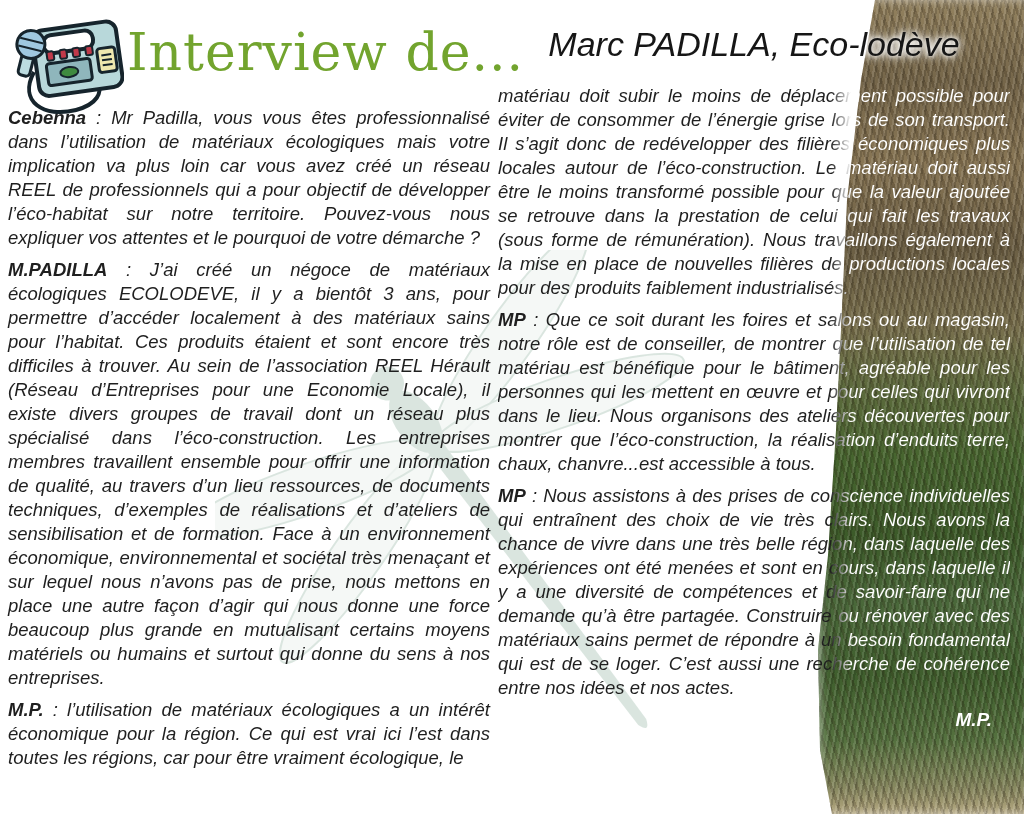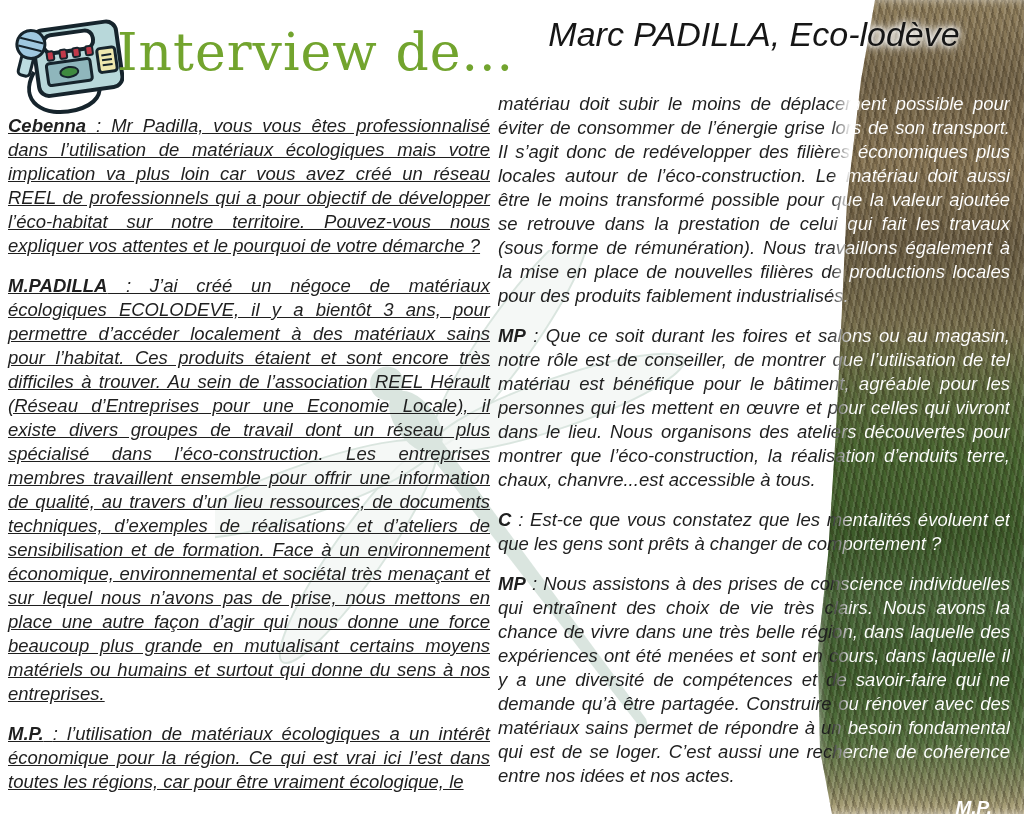--- a/index.html
+++ b/index.html
@@ -17,34 +17,34 @@
       linear-gradient(180deg,
         #93825f 0%, #75664a 10%, #887655 20%, #6b5e44 30%, #79704e 40%,
         #5c6a3c 48%, #47652f 56%, #3c5a29 66%, #4a683a 74%, #3f5e2d 83%,
         #55713f 91%, #8a8a62 97%, #b3a67e 100%);
     box-shadow:inset 6px 0 10px rgba(255,255,255,0.55);
   }
   
   #watermark{position:absolute;left:215px;top:250px;width:580px;height:580px;z-index:0;opacity:.5;}
   
   #title-script{
-    position:absolute;left:117px;top:22px;z-index:2;
+    position:absolute;left:127px;top:22px;z-index:2;
     font-family:"DejaVu Serif", serif;font-size:52px;line-height:60px;
     color:#72a42e;letter-spacing:1px;
   }
   #recorder{position:absolute;left:6px;top:10px;z-index:2;}
   #interviewee{
-    position:absolute;left:498px;top:12px;width:512px;z-index:2;text-align:center;
+    position:absolute;left:498px;top:22px;width:512px;z-index:2;text-align:center;
     font-style:italic;font-size:34px;line-height:44px;color:#161616;
     text-shadow:0 0 4px #fff,0 0 8px #fff,0 0 12px #fff;
     white-space:nowrap;
   }
   
   .col{position:absolute;z-index:1;text-align:justify;font-style:italic;color:#1f1f1f;hyphens:auto;}
-  .col p{margin:16px 0 8px 0;text-decoration:underline;}
+  .col p{margin:8px 0 8px 0;}
   #col-left{left:8px;top:98px;width:482px;font-size:18.5px;line-height:24px;}
   #col-right{left:498px;top:76px;width:512px;font-size:18.5px;line-height:24px;}
   .sp{font-weight:bold;}
   
   .dual{
     background:linear-gradient(90deg,#1f1f1f 0%,#1f1f1f 65%,#ffffff 69%,#ffffff 100%);
     -webkit-background-clip:text;background-clip:text;color:transparent;
   }
   #signature{
     text-align:right;font-weight:bold;font-style:italic;color:#ffffff;
@@ -114,18 +114,17 @@
 
   <div id="col-left" class="col">
     <p><b class="sp">Cebenna</b> <span>: Mr Padilla, vous vous êtes professionnalisé dans l’utilisation de matériaux écologiques mais votre implication va plus loin car vous avez créé un réseau REEL de professionnels qui a pour objectif de développer l’éco-habitat sur notre territoire. Pouvez-vous nous expliquer vos attentes et le pourquoi de votre démarche ?</span></p>
     <p><b class="sp">M.PADILLA</b> <span>: J’ai créé un négoce de matériaux écologiques ECOLODEVE, il y a bientôt 3 ans, pour permettre d’accéder localement à des matériaux sains pour l’habitat. Ces produits étaient et sont encore très difficiles à trouver. Au sein de l’association REEL Hérault (Réseau d’Entreprises pour une Economie Locale), il existe divers groupes de travail dont un réseau plus spécialisé dans l’éco-construction. Les entreprises membres travaillent ensemble pour offrir une information de qualité, au travers d’un lieu ressources, de documents techniques, d’exemples de réalisations et d’ateliers de sensibilisation et de formation. Face à un environnement économique, environnemental et sociétal très menaçant et sur lequel nous n’avons pas de prise, nous mettons en place une autre façon d’agir qui nous donne une force beaucoup plus grande en mutualisant certains moyens matériels ou humains et surtout qui donne du sens à nos entreprises.</span></p>
     <p><b class="sp">M.P.</b> <span>: l’utilisation de matériaux écologiques a un intérêt économique pour la région. Ce qui est vrai ici l’est dans toutes les régions, car pour être vraiment écologique, le</span></p>
   </div>
 
   <div id="col-right" class="col">
     <p class="dual"><b class="sp"></b> <span>matériau doit subir le moins de déplacement possible pour éviter de consommer de l’énergie grise lors de son transport. Il s’agit donc de redévelopper des filières économiques plus locales autour de l’éco-construction. Le matériau doit aussi être le moins transformé possible pour que la valeur ajoutée se retrouve dans la prestation de celui qui fait les travaux (sous forme de rémunération). Nous travaillons également à la mise en place de nouvelles filières de productions locales pour des produits faiblement industrialisés.</span></p>
     <p class="dual"><b class="sp">MP</b> <span>: Que ce soit durant les foires et salons ou au magasin, notre rôle est de conseiller, de montrer que l’utilisation de tel matériau est bénéfique pour le bâtiment, agréable pour les personnes qui les mettent en œuvre et pour celles qui vivront dans le lieu. Nous organisons des ateliers découvertes pour montrer que l’éco-construction, la réalisation d’enduits terre, chaux, chanvre...est accessible à tous.</span></p>
-    <p class="dual"><b class="sp">C</b> <span>: Est-ce que vous constatez que les mentalités évoluent et que les gens sont prêts à changer de comportement ?</span></p>
     <p class="dual"><b class="sp">MP</b> <span>: Nous assistons à des prises de conscience individuelles qui entraînent des choix de vie très clairs. Nous avons la chance de vivre dans une très belle région, dans laquelle des expériences ont été menées et sont en cours, dans laquelle il y a une diversité de compétences et de savoir-faire qui ne demande qu’à être partagée. Construire ou rénover avec des matériaux sains permet de répondre à un besoin fondamental qui est de se loger. C’est aussi une recherche de cohérence entre nos idées et nos actes.</span></p>
     <div id="signature">M.P.</div>
   </div>
 
 </div>
 
 </body></html>

